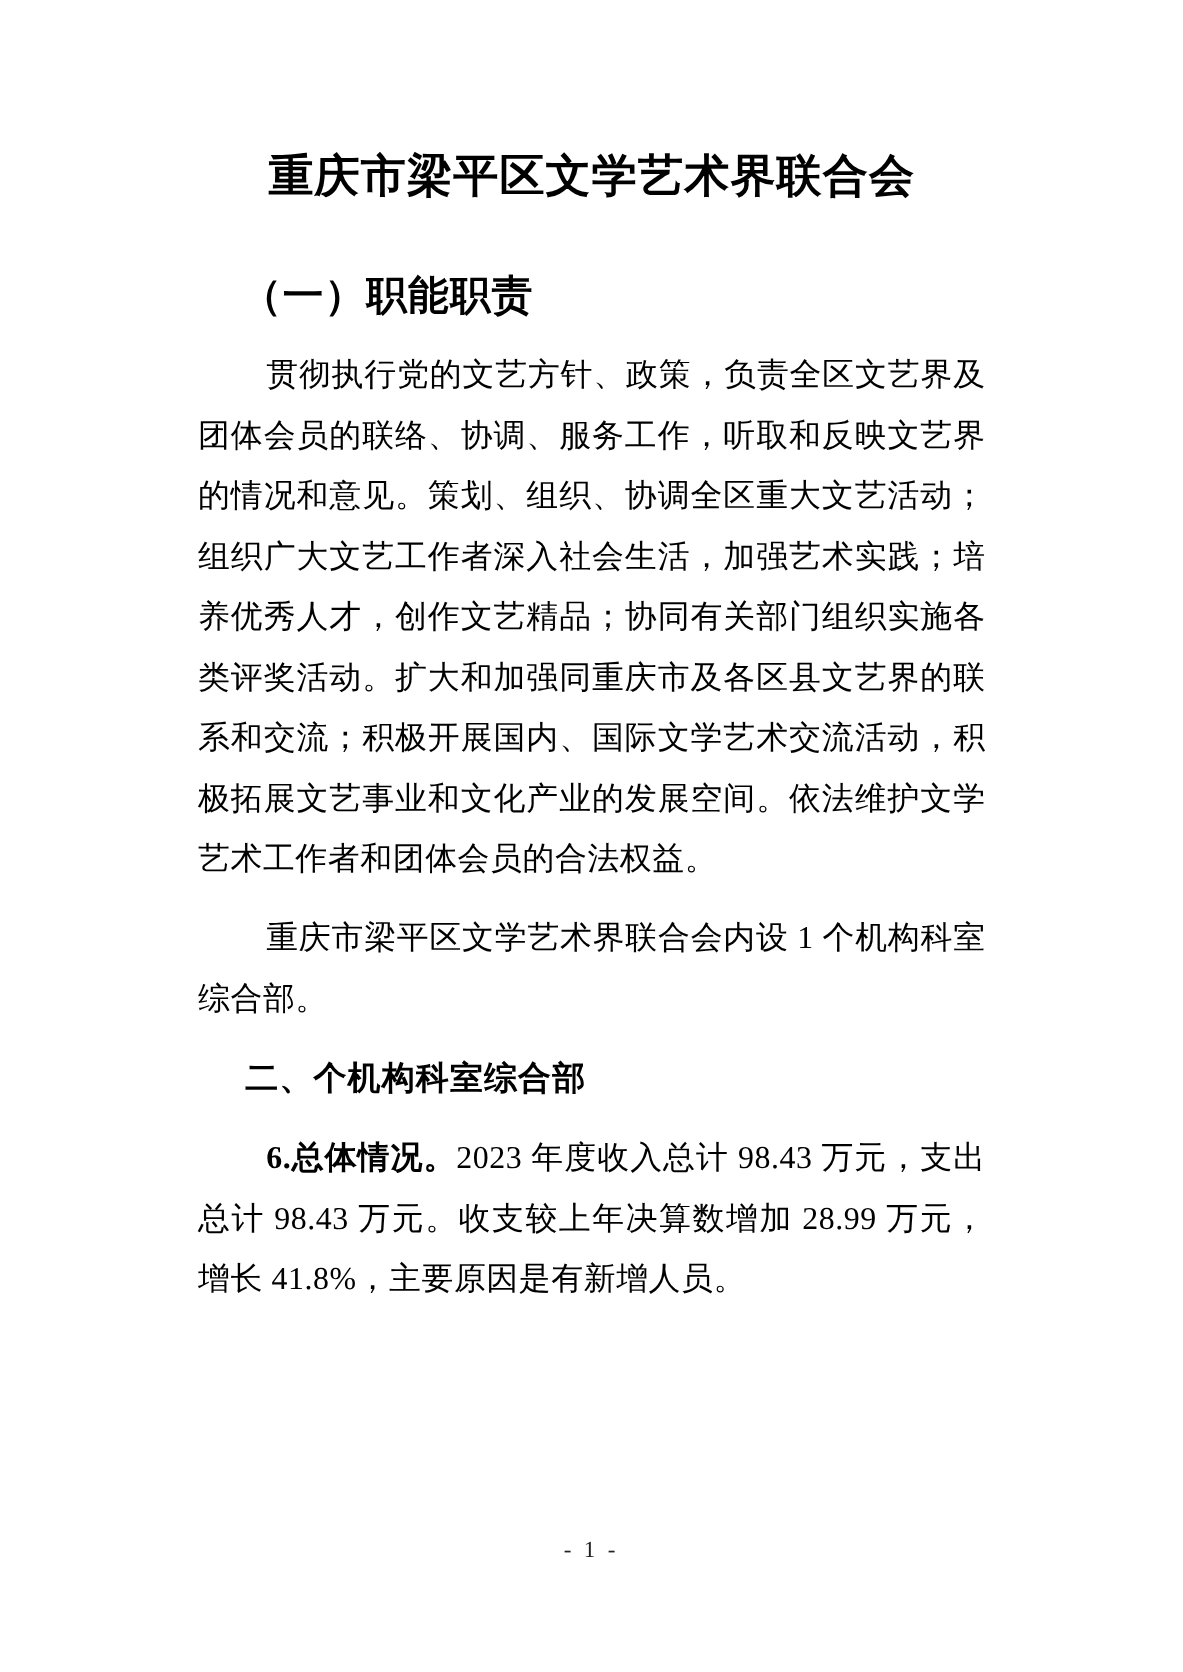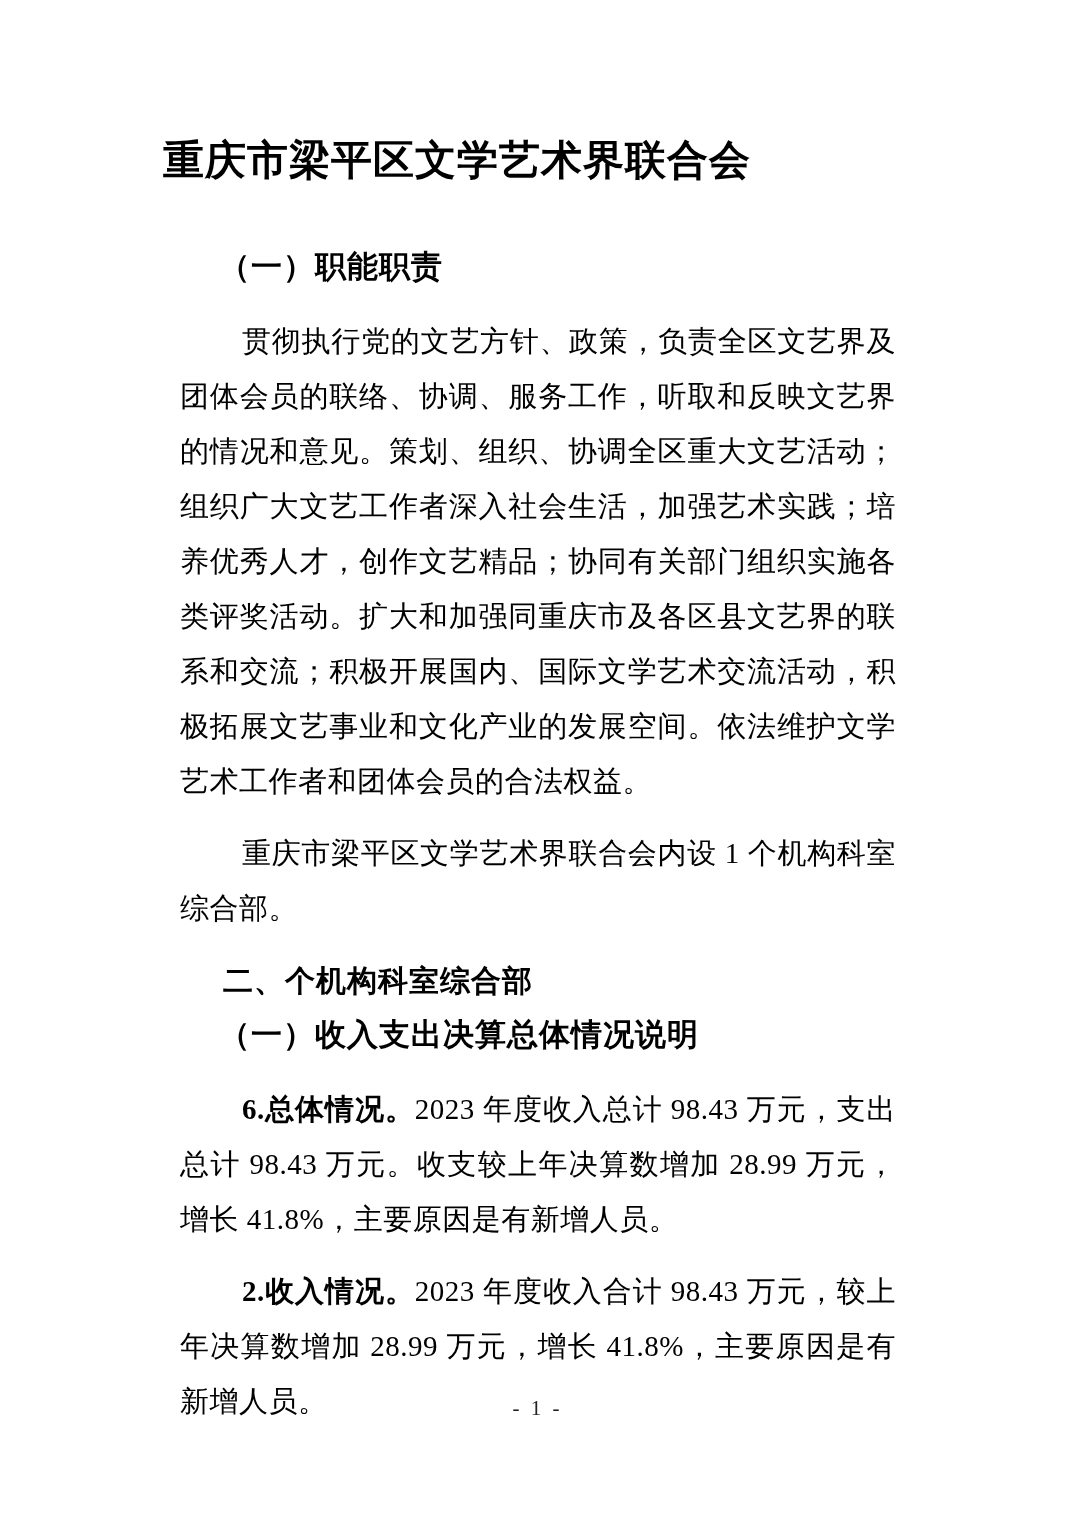--- a/index.html
+++ b/index.html
@@ -10,40 +10,41 @@
     background: #ffffff;
     color: #000000;
     font-family: "Liberation Serif", serif;
     overflow: hidden;
   }
   .content {
     padding: 130px 162px 0 163px;
   }
   .title-line {
     margin: 0;
+    text-align: center;
     font-size: 41px;
     font-weight: 700;
     line-height: 61px;
     font-family: "Liberation Serif", serif;
     letter-spacing: 1px;
   }
   .title-gap { height: 50px; }
   .h-sans {
     margin: 0;
     font-family: "Liberation Sans", sans-serif;
     font-size: 30px;
     font-weight: 700;
     line-height: 56px;
     text-indent: 60px;
     letter-spacing: 1px;
   }
   .h-kai {
     margin: 0;
-    font-family: Liberation Mono, monospace;
-    font-size: 31px;
+    font-family: Liberation Sans, sans-serif;
+    font-size: 37px;
     font-weight: 700;
     line-height: 56px;
     text-indent: 56px;
     letter-spacing: 1px;
   }
   .para {
     margin: 17px;
     font-size: 29px;
     line-height: 55px;
     text-indent: 62px;
@@ -77,22 +78,20 @@
 
     <h3 class="h-kai">（一）职能职责</h3>
 
     <p class="para">贯彻执行党的文艺方针、政策，负责全区文艺界及团体会员的联络、协调、服务工作，听取和反映文艺界的情况和意见。策划、组织、协调全区重大文艺活动；组织广大文艺工作者深入社会生活，加强艺术实践；培养优秀人才，创作文艺精品；协同有关部门组织实施各类评奖活动。扩大和加强同重庆市及各区县文艺界的联系和交流；积极开展国内、国际文学艺术交流活动，积极拓展文艺事业和文化产业的发展空间。依法维护文学艺术工作者和团体会员的合法权益。</p>
 
 
     <p class="para">重庆市梁平区文学艺术界联合会内设 1 个机构科室综合部。</p>
 
     <h2 class="h-sans">二、个机构科室综合部</h2>
 
-    <h3 class="h-kai">（一）收入支出决算总体情况说明</h3>
 
     <p class="para"><span class="lead">6.总体情况。</span><span>2023 年度收入总计 98.43 万元，支出总计 98.43 万元。收支较上年决算数增加 28.99 万元，增长 41.8%，主要原因是有新增人员。</span></p>
 
-    <p class="para"><span class="lead">2.收入情况。</span><span>2023 年度收入合计 98.43 万元，较上年决算数增加 28.99 万元，增长 41.8%，主要原因是有新增人员。</span></p>
 
   </div>
 
   <div class="footer">- 1 -</div>
 </div>
 
 </body></html>

